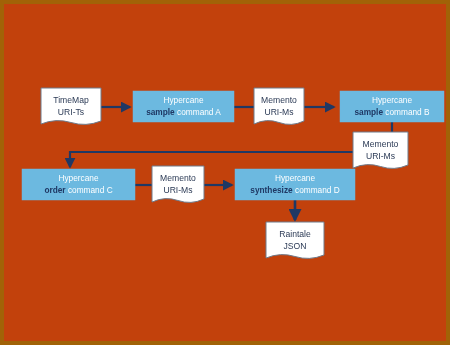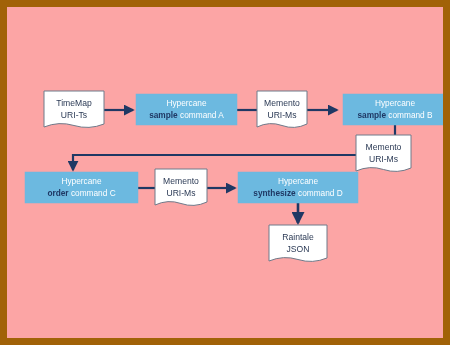--- a/index.html
+++ b/index.html
@@ -8,22 +8,22 @@
     padding: 0;
     background: #ffffff;
   }
   body {
     font-family: "Liberation Sans", sans-serif;
   }
   #canvas {
     position: relative;
     width: 450px;
     height: 345px;
-    background: #fca5a5;
-    border: 7px solid #a16207;
+    background: #c2410c;
+    border: 4px solid #a16207;
     box-sizing: border-box;
     overflow: hidden;
   }
   #diagram-svg {
     position: absolute;
     left: 0;
     top: 0;
     width: 450px;
     height: 345px;
   }

